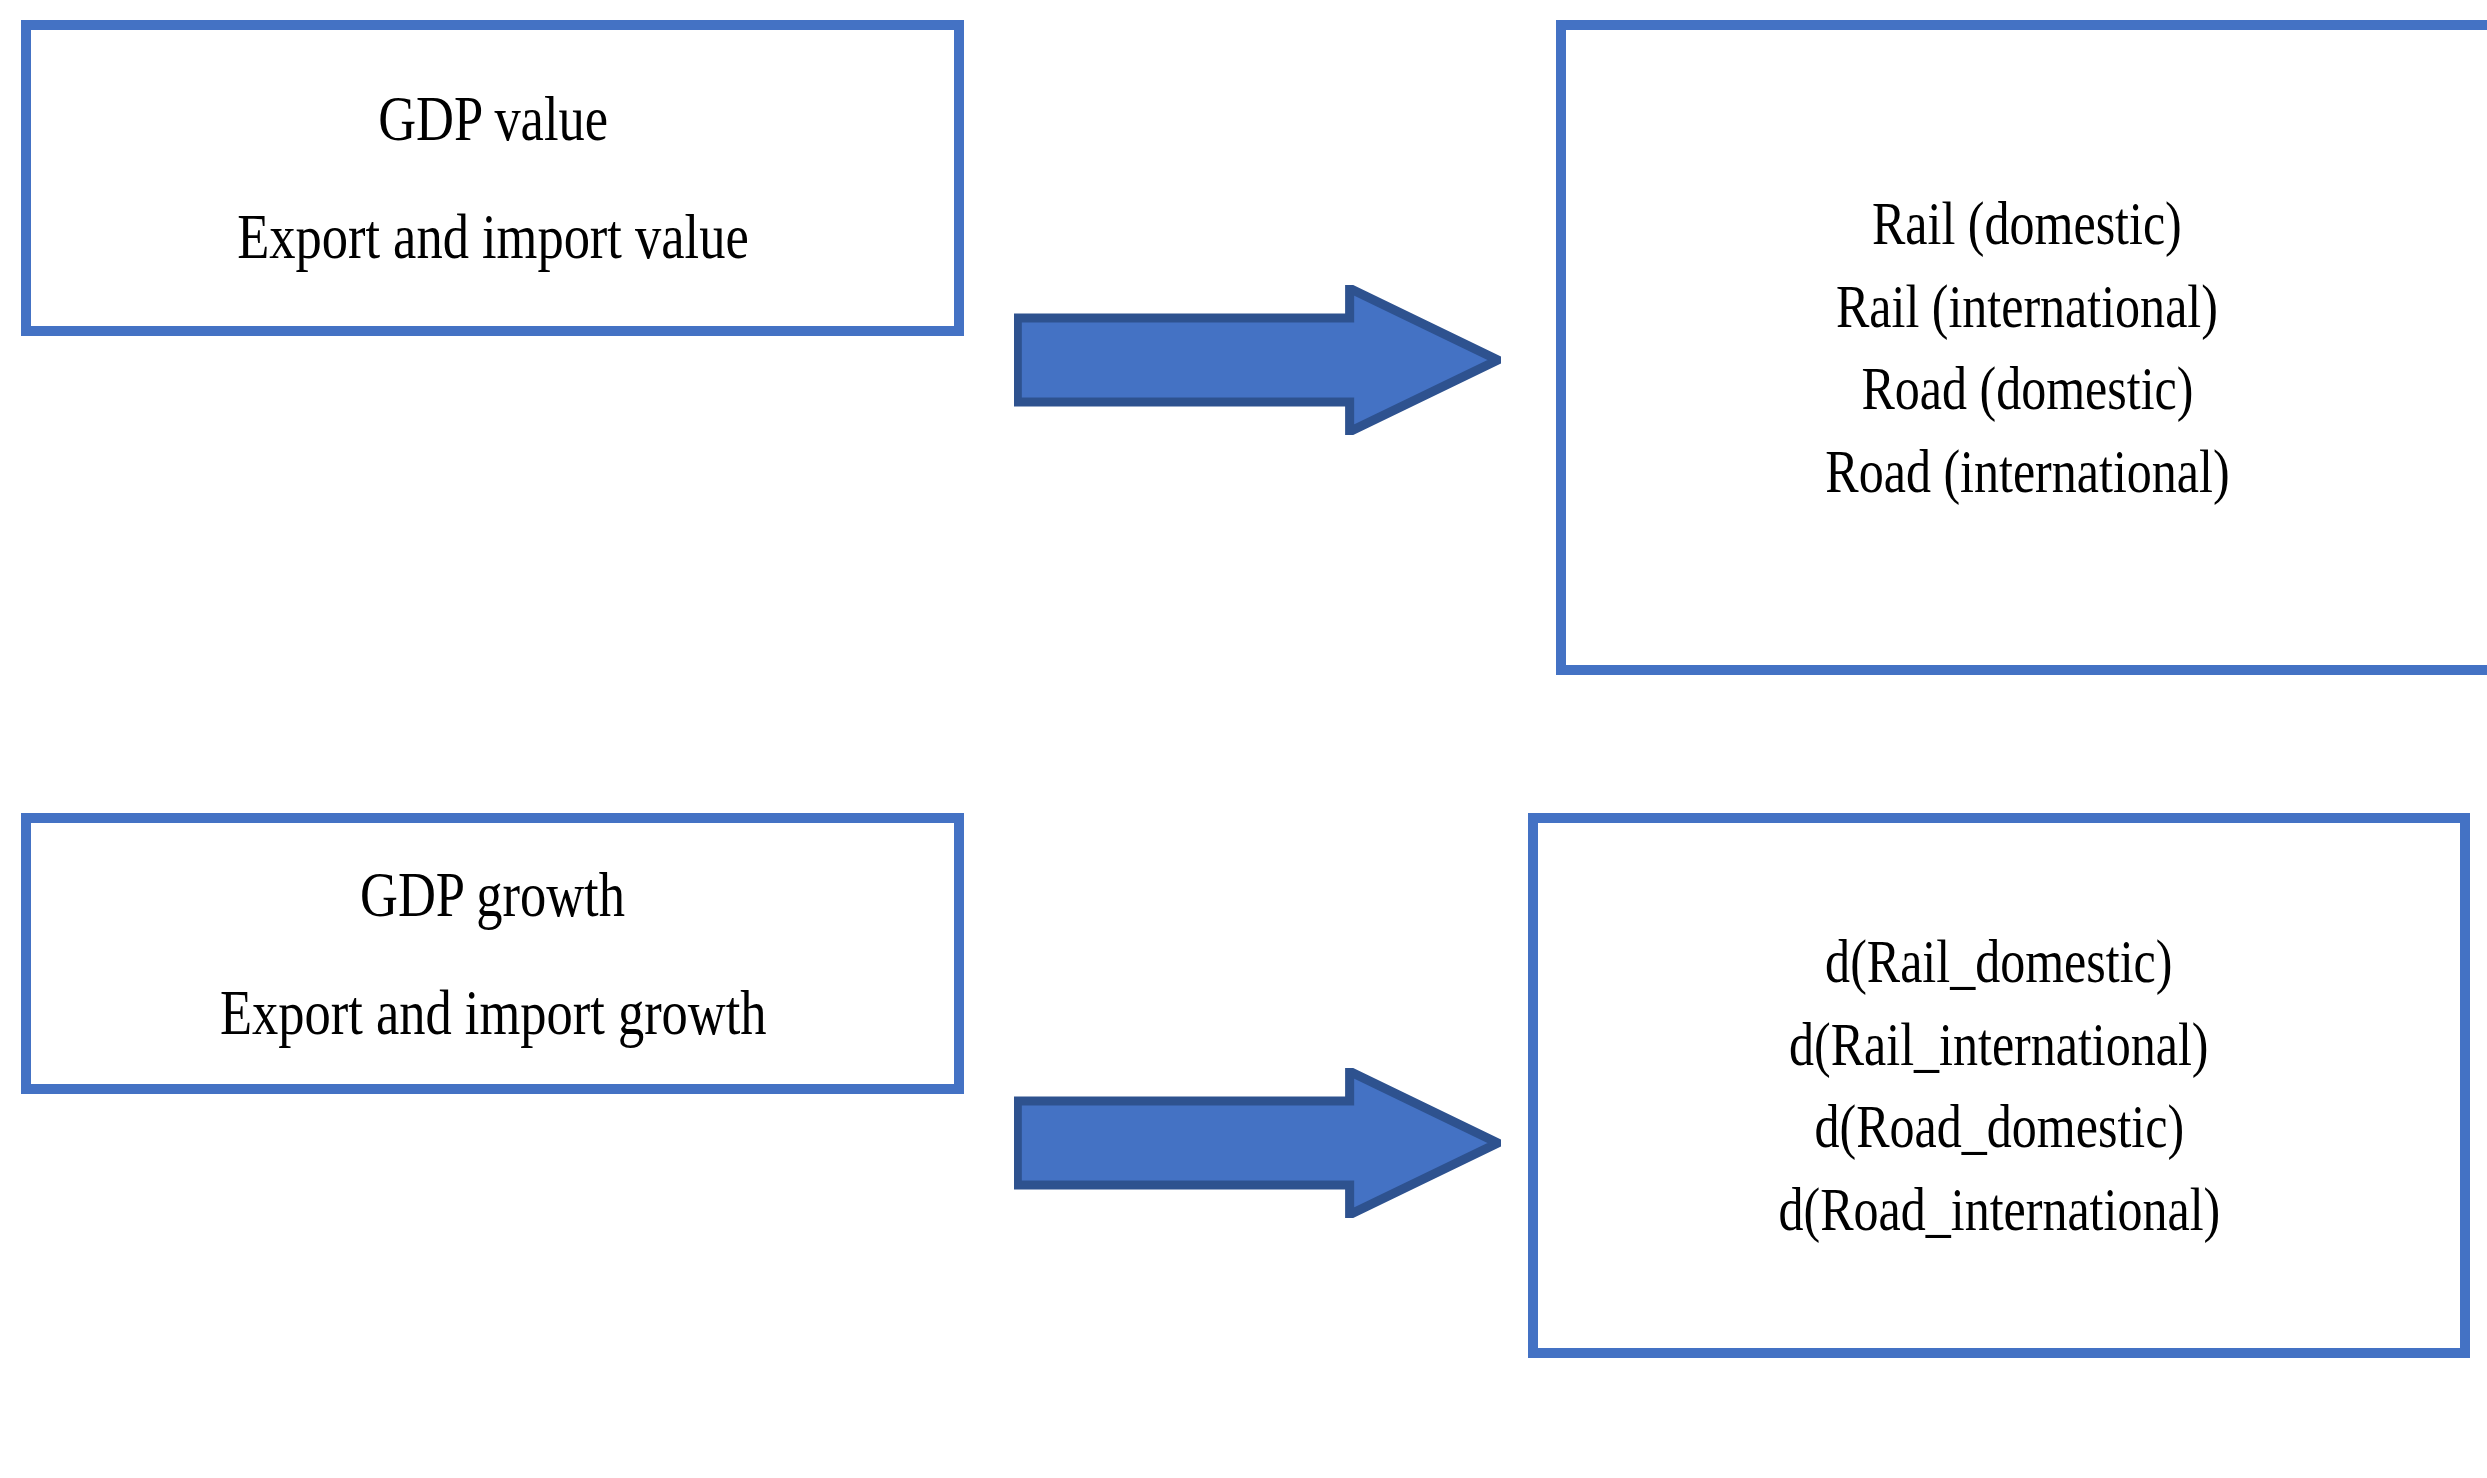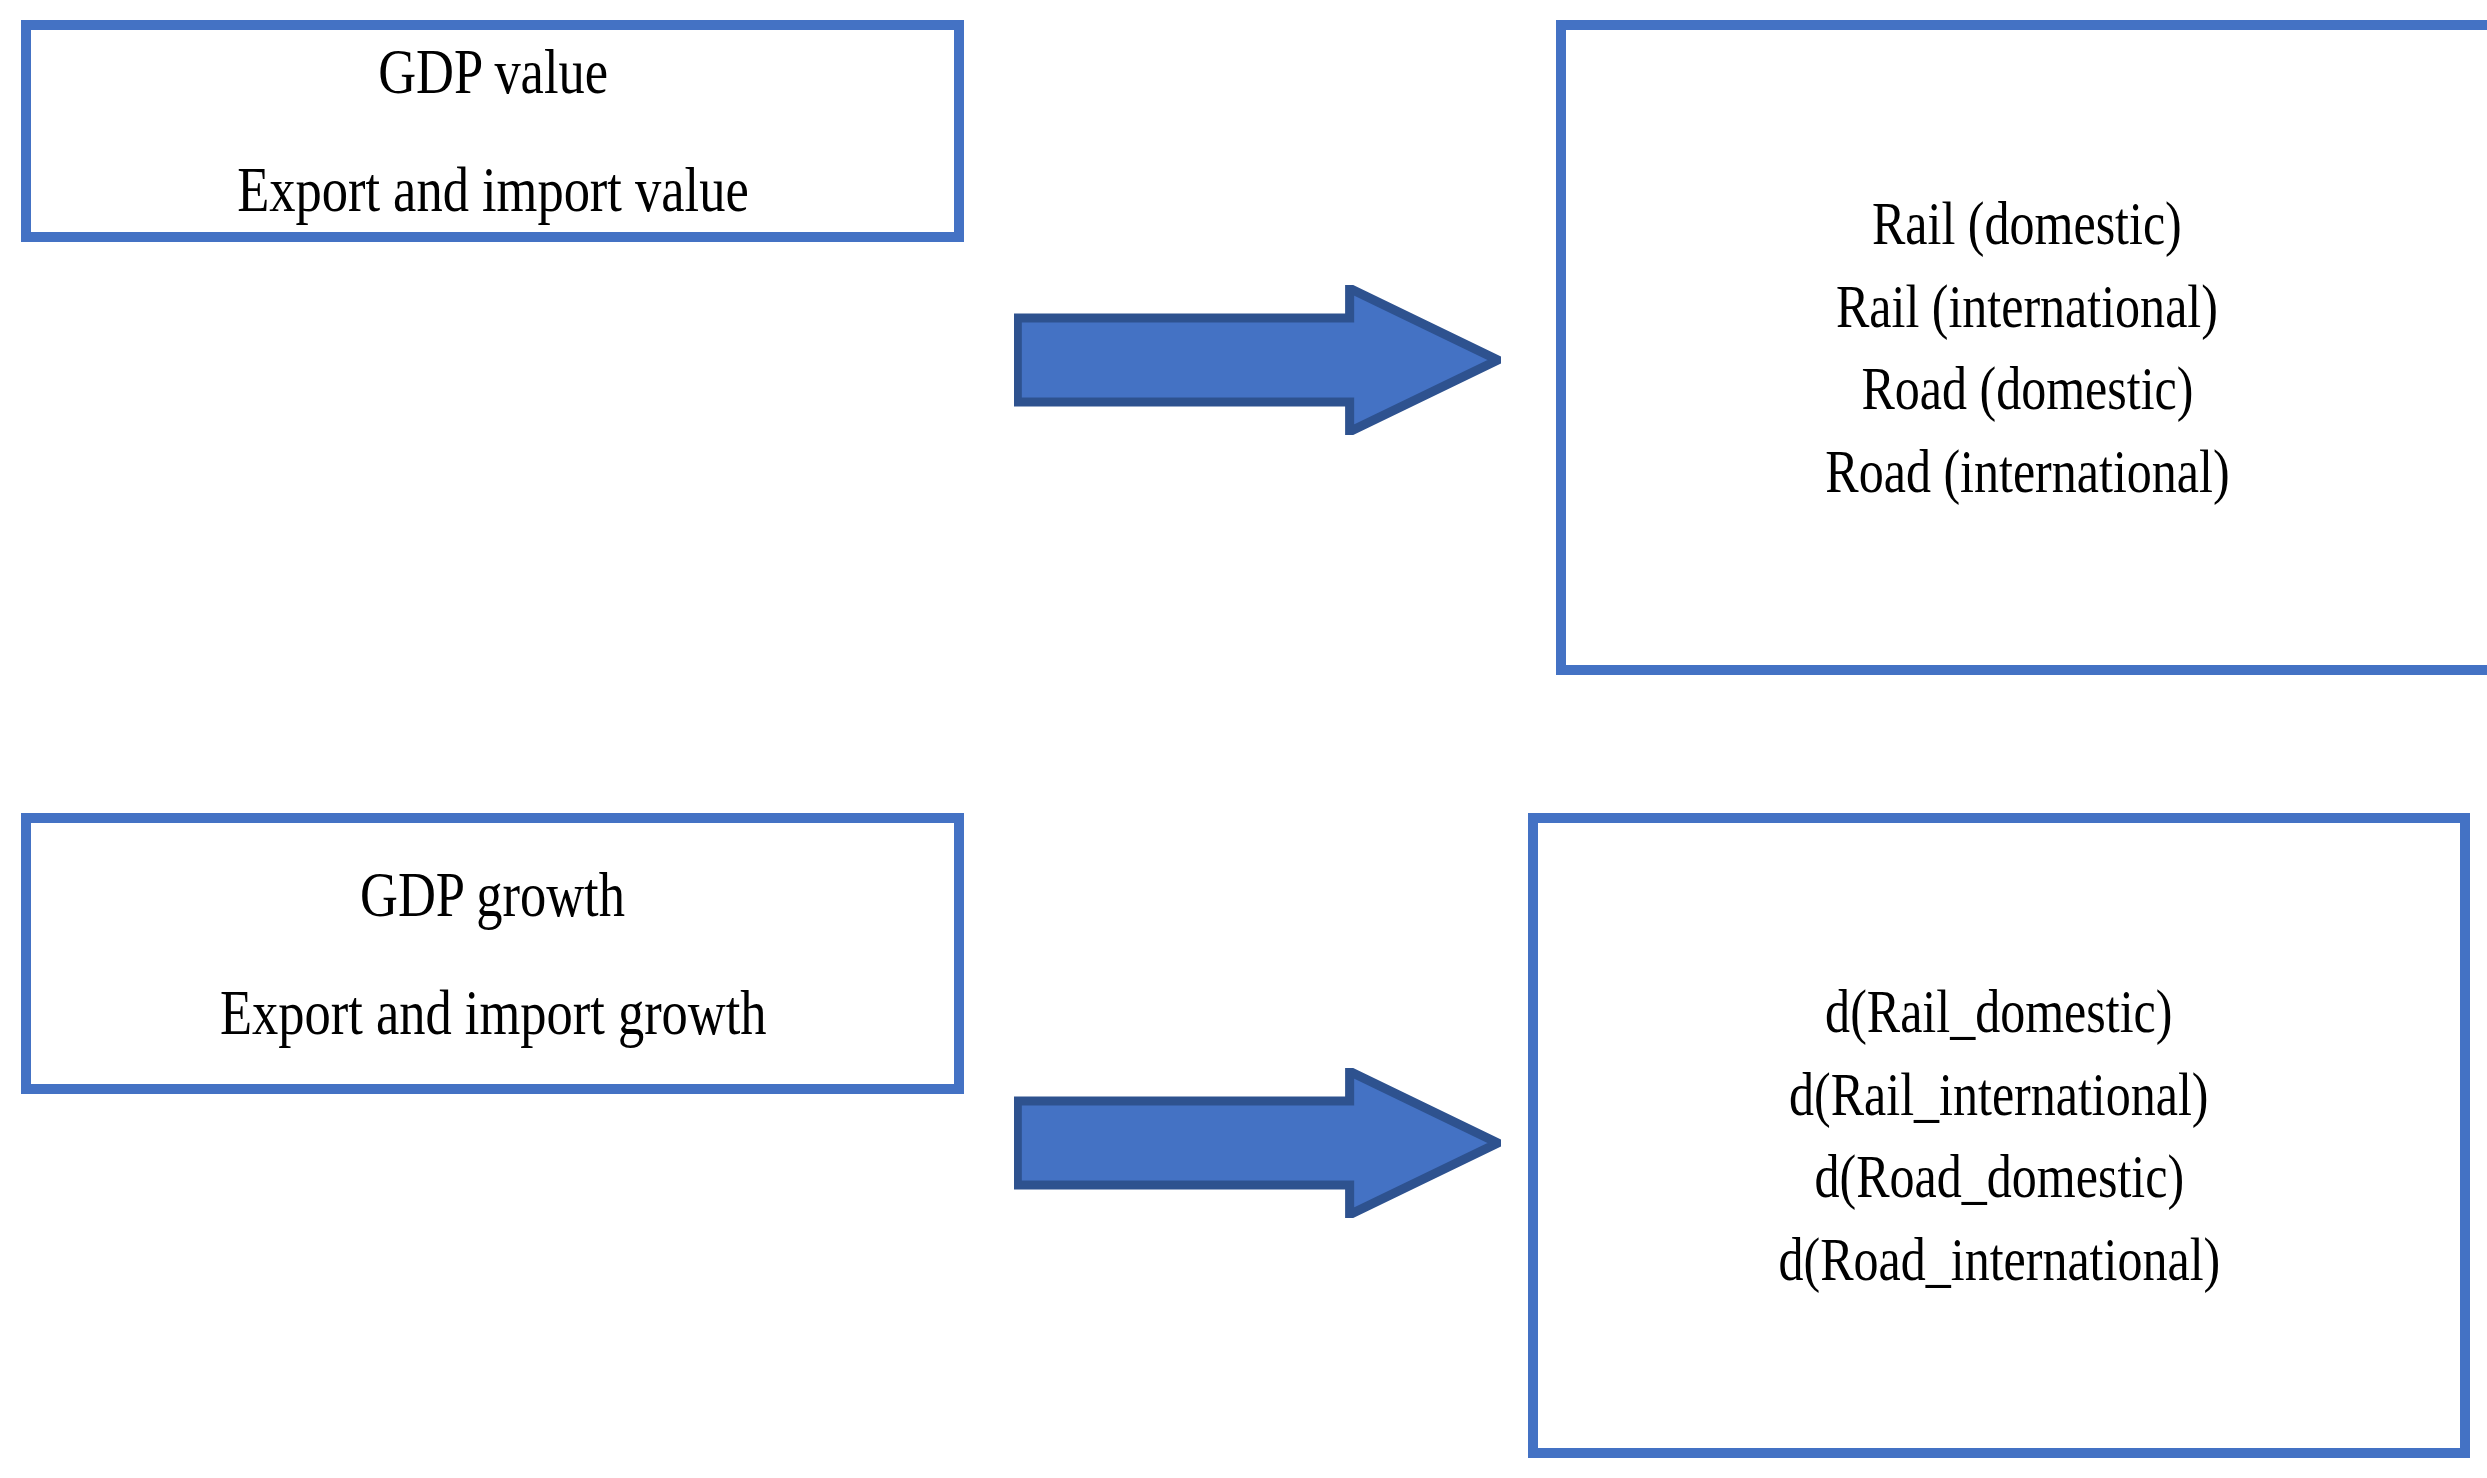--- a/index.html
+++ b/index.html
@@ -29,27 +29,27 @@
   }
   .box-line {
     color: #000000;
     text-align: center;
     white-space: nowrap;
     font-stretch: condensed;
     transform: scaleX(0.82);
     transform-origin: center center;
   }
   
-  #box-gdp-value   { left: 21.4px;  top: 20px;   width: 943px; height: 222px; }
+  #box-gdp-value   { left: 21.4px;  top: 20px;   width: 943px; height: 316px; }
   #box-oil-value   { left: 21.4px;  top: 373px;  width: 943px; height: 294px; }
   #box-gdp-growth  { left: 21.4px;  top: 813px;  width: 943px; height: 281px; }
   #box-oil-growth  { left: 21.4px;  top: 1175px; width: 943px; height: 283px; }
   
   #box-modes-value  { left: 1528px; top: 20px;   width: 942px; height: 655px; margin-left: 28px; }
-  #box-modes-growth { left: 1528px; top: 813px;  width: 942px; height: 645px; }
+  #box-modes-growth { left: 1528px; top: 813px;  width: 942px; height: 545px; }
 
   .left-col .box-line  { font-size: 64px; line-height: 1.0; }
   .left-col .box-line + .box-line { margin-top: 54px; }
   .right-col .box-line { font-size: 61px; line-height: 1.0; }
   .right-col .box-line + .box-line { margin-top: 21.4px; }
 
   
   .arrow {
     position: absolute;
   }

